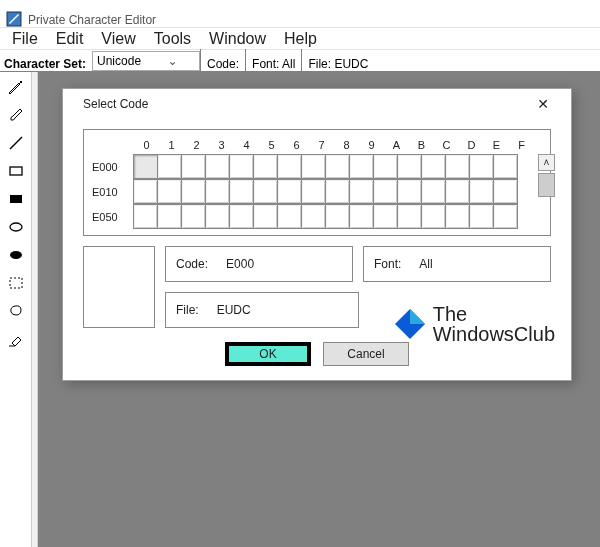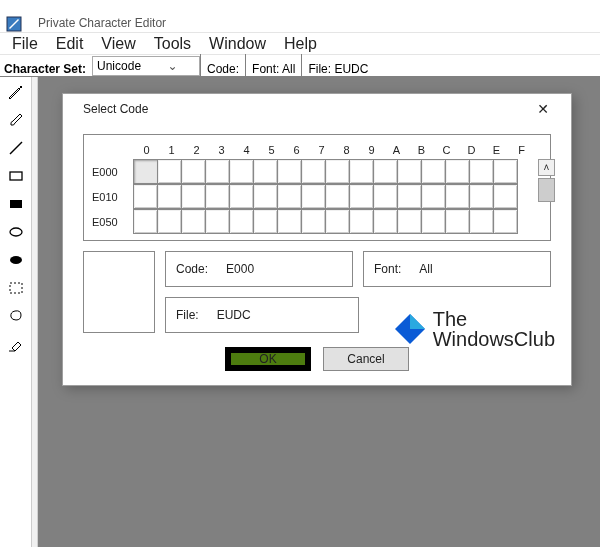--- a/index.html
+++ b/index.html
@@ -1,19 +1,19 @@
 <!DOCTYPE html>
 <html><head>
 <meta charset="utf-8">
 <style>
 * { box-sizing: border-box; margin: 0; padding: 0; font-family: "Segoe UI", Tahoma, sans-serif; }
 body { width: 600px; height: 547px; overflow: hidden; background: #fff; }
 
 
-.titlebar { height: 28px; background: #fff; display: flex; align-items: flex-start; padding: 16px 6px; gap: 16px; border-bottom: 1px solid #e5e5e5; }
+.titlebar { height: 28px; background: #fff; display: flex; align-items: flex-end; padding: 0 6px; gap: 6px; border-bottom: 1px solid #e5e5e5; }
 .app-icon { width: 16px; height: 16px; }
 .app-icon svg { width: 16px; height: 16px; }
 .app-title { font-size: 12px; color: #555; }
 
 
 .menubar { height: 22px; display: flex; align-items: center; padding: 0 4px; gap: 2px; font-size: 16px; color: #222; border-bottom: 1px solid #e5e5e5; }
 .menubar .menu-item { padding: 2px 8px; cursor: default; }
 
 
 .toolbar { height: 22px; display: flex; align-items: flex-end; font-size: 12px; border-bottom: 1px solid #808080; }
@@ -57,21 +57,21 @@
 .info-row { display: flex; margin-top: 10px; gap: 10px; position: relative; }
 .preview-box { width: 72px; height: 82px; border: 1px solid #888; background: #fff; }
 .info-col { flex: 1; display: flex; flex-direction: column; gap: 10px; }
 .info-box { border: 1px solid #888; height: 36px; display: flex; align-items: center; padding: 0 10px; gap: 18px; font-size: 12px; }
 .info-split { display: flex; gap: 10px; }
 .info-split .info-box { flex: 1; }
 
 
 .btn-row { display: flex; justify-content: center; gap: 12px; margin-top: 14px; }
 .btn { width: 86px; height: 24px; border: 1px solid #888; background: #e1e1e1; font-size: 12px; cursor: pointer; display: flex; align-items: center; justify-content: center; }
-.btn.default { border: 6px solid #000000; background: #4d7c0f; }
+.btn.default { border: 4px solid #000000; background: #5eead4; }
 
 
 .watermark { position: absolute; right: 16px; bottom: 36px; display: flex; align-items: center; gap: 6px; pointer-events: none; }
 .watermark .wm-logo { width: 34px; height: 34px; }
 .watermark .wm-text { font-size: 20px; line-height: 20px; color: #222; font-weight: 400; }
 </style>
 </head>
 <body>
 
 <div class="titlebar">

